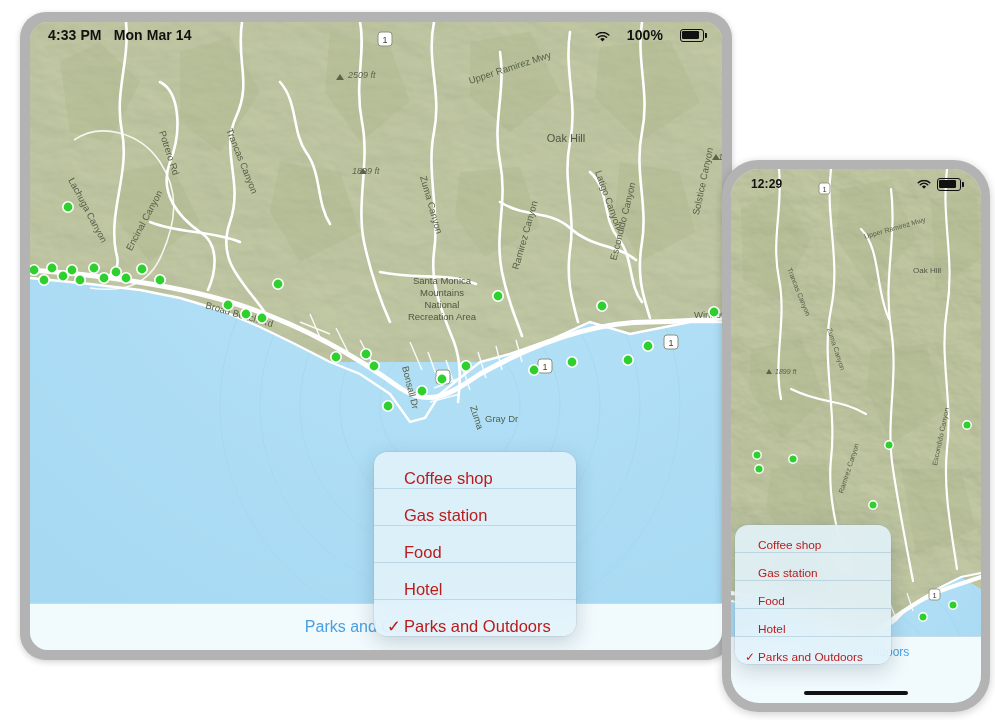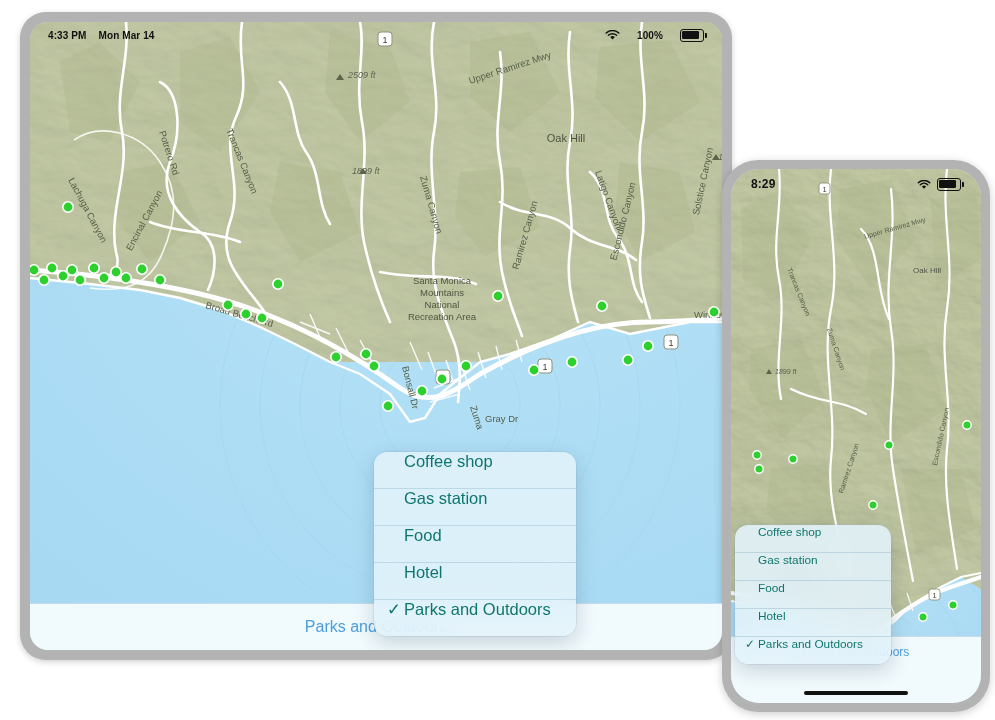--- a/index.html
+++ b/index.html
@@ -17,40 +17,40 @@
      box-shadow:0 2px 8px rgba(0,0,0,.20);}
   #iphone-screen{position:absolute;left:9px;top:9px;width:250px;height:534px;
      border-radius:28px;overflow:hidden;background:#cfd6bd;}
 
   
   .map{position:absolute;inset:0;overflow:hidden;}
   .map svg{position:absolute;left:0;top:0;}
 
   
   .statusbar{position:absolute;left:0;top:0;right:0;height:26px;
-     display:flex;align-items:center;color:#111;font-size:10px;font-weight:700;
+     display:flex;align-items:center;color:#111;font-size:14px;font-weight:700;
      letter-spacing:.1px;z-index:40;}
   #ipad-status{padding:0 18px;}
   #ipad-status .left{display:flex;gap:12px;align-items:center;}
   #ipad-status .right{margin-left:auto;display:flex;gap:17px;align-items:center;}
   #iphone-status{padding:0 20px;height:30px;font-size:12px;}
   #iphone-status .right{margin-left:auto;display:flex;gap:5px;align-items:center;}
 
   .batt{width:22px;height:11px;border:1.3px solid #111;border-radius:3px;position:relative;}
   .batt::after{content:"";position:absolute;right:-3.5px;top:3px;width:2px;height:5px;
      background:#111;border-radius:0 1px 1px 0;}
   .batt i{position:absolute;left:1.3px;top:1.3px;bottom:1.3px;width:17px;background:#111;border-radius:1.2px;display:block;}
   .wifi{width:15px;height:11px;position:relative;}
 
   
   .menu{position:absolute;z-index:60;background:rgba(226,243,250,.88);
      border-radius:13px;overflow:hidden;
      box-shadow:0 6px 20px rgba(40,70,90,.22),0 0 0 .5px rgba(120,160,180,.30);
      backdrop-filter:blur(12px);}
-  .menu .row{display:flex;align-items:flex-start;color:#0f766e;
+  .menu .row{display:flex;align-items:flex-end;color:#b91c1c;
      border-bottom:1px solid rgba(130,170,190,.35);}
   .menu .row:last-child{border-bottom:none;}
   .menu .check{display:inline-block;text-align:left;}
   #ipad-menu{left:344px;top:430px;width:202px;}
   #ipad-menu .row{height:36px;font-size:16.5px;padding-left:13px;}
   #ipad-menu .check{width:17px;}
   #iphone-menu{left:782px;top:516px;width:156px;}
   #iphone-menu .row{height:27px;font-size:11.8px;padding-left:10px;}
   #iphone-menu .check{width:13px;}
 
@@ -426,21 +426,21 @@
             <circle cx="96" cy="482" r="4.2"></circle>
             <circle cx="192" cy="448" r="4.2"></circle>
             <circle cx="222" cy="436" r="4.2"></circle>
             <circle cx="142" cy="336" r="4.2"></circle>
           </g>
         </g>
       </svg>
     </div>
 
     <div class="statusbar" id="iphone-status">
-      <span>8:29</span>
+      <span>12:29</span>
       <div class="right">
         <span class="wifi">
           <svg width="14" height="10" viewBox="0 0 15 11">
               <path d="M7.5 9.6 L5.2 7.1 a3.3 3.3 0 0 1 4.6 0 Z" fill="#111"></path>
               <path d="M3.4 5.3 a6 6 0 0 1 8.2 0" fill="none" stroke="#111" stroke-width="1.6" stroke-linecap="round"></path>
               <path d="M1.2 3.0 a9.2 9.2 0 0 1 12.6 0" fill="none" stroke="#111" stroke-width="1.6" stroke-linecap="round"></path>
             </svg>
         </span>
         <span class="batt">
             <i></i>

